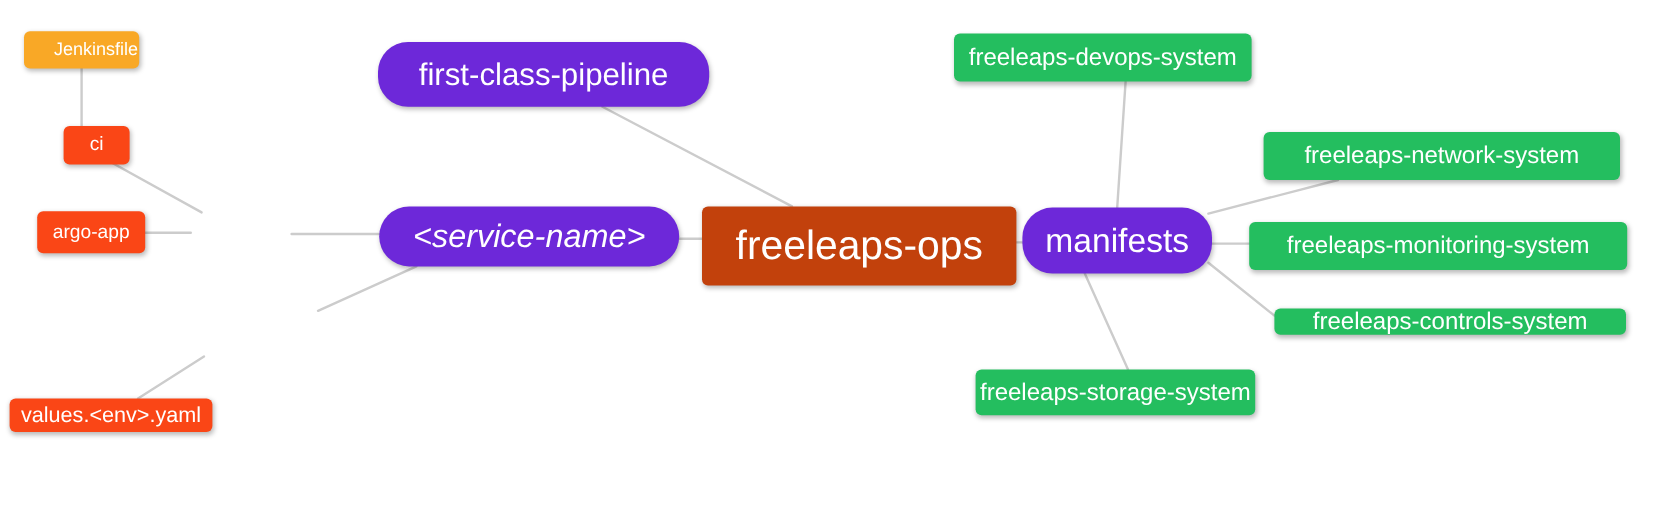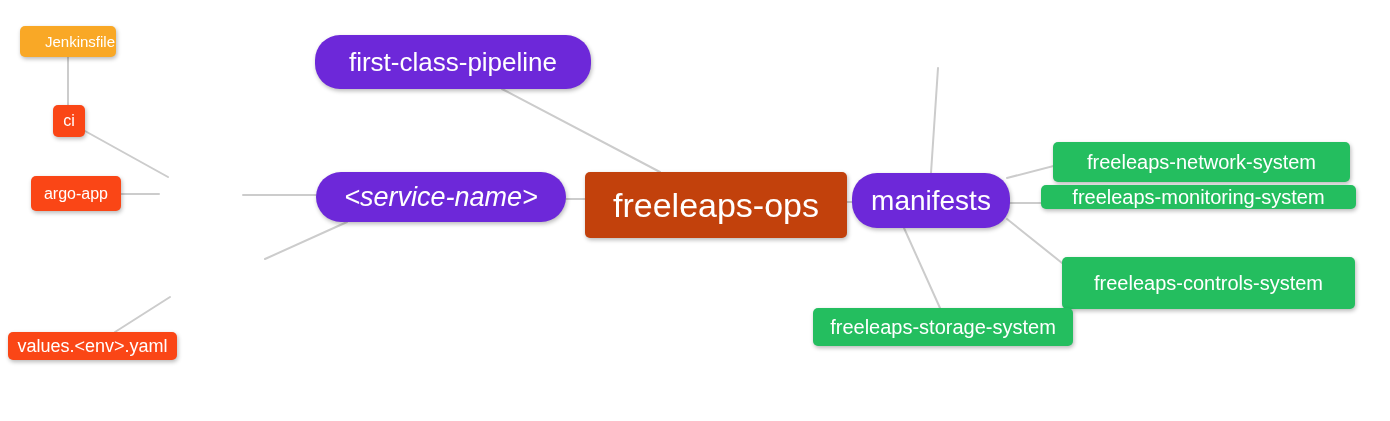--- a/index.html
+++ b/index.html
@@ -36,34 +36,34 @@
     box-sizing: border-box;
   }
   .blue   { background: #6d28d9; border-radius: 25px; }
   .green  { background: #24BE5F; }
   .orange { background: #F9A826; padding-left: 24px; }
   .red    { background: #FA4616; }
   .dark   { background: #c2410c; }
 
   
   #n-jenkinsfile { left: 20px;  top: 26px;  width: 96px;  height: 31px; font-size: 15px; }
-  #n-ci          { left: 53px;  top: 105px; width: 32px;  height: 32px; font-size: 16px; }
+  #n-ci          { left: 53px;  top: 105px; width: 55px;  height: 32px; font-size: 16px; }
   #n-argo        { left: 31px;  top: 176px; width: 90px;  height: 35px; font-size: 16px; }
   #n-env         { left: 159px; top: 175px; width: 84px;  height: 40px; font-size: 22px; }
   #n-helm        { left: 147px; top: 257px; width: 118px; height: 40px; font-size: 23px; }
   #n-values      { left: 8px;   top: 332px; width: 169px; height: 28px; font-size: 18px; }
   #n-pipeline    { left: 315px; top: 35px;  width: 276px; height: 54px; font-size: 26px; }
   #n-service     { left: 316px; top: 172px; width: 250px; height: 50px; font-size: 27px; font-style: italic; }
   #n-root        { left: 585px; top: 172px; width: 262px; height: 66px; font-size: 34px; }
   #n-manifests   { left: 852px; top: 173px; width: 158px; height: 55px; font-size: 28px; }
   #n-devops      { left: 795px; top: 28px;  width: 248px; height: 40px; font-size: 20px; }
-  #n-network     { left: 1053px; top: 110px; width: 297px; height: 40px; font-size: 20px; margin-top: 32px; }
-  #n-monitoring  { left: 1041px; top: 185px; width: 315px; height: 24px; font-size: 20px; }
-  #n-controls    { left: 1062px; top: 257px; width: 293px; height: 52px; font-size: 20px; }
-  #n-storage     { left: 813px; top: 308px; width: 260px; height: 38px; font-size: 20px; }
+  #n-network     { left: 1053px; top: 110px; width: 297px; height: 40px; font-size: 20px; }
+  #n-monitoring  { left: 1041px; top: 185px; width: 315px; height: 40px; font-size: 20px; }
+  #n-controls    { left: 1062px; top: 257px; width: 293px; height: 22px; font-size: 20px; }
+  #n-storage     { left: 813px; top: 308px; width: 233px; height: 38px; font-size: 20px; }
 </style>
 </head>
 <body>
 
 <div class="canvas">
 
   <svg class="edges" viewBox="0 0 1390 421" xmlns="http://www.w3.org/2000/svg">
     <g stroke="#CCCCCC" stroke-width="2" fill="none" stroke-linecap="round">
       <line x1="68" y1="57" x2="68" y2="105"></line>
       <line x1="85" y1="131" x2="168" y2="177"></line>
@@ -93,20 +93,21 @@
   <div class="node red" id="n-values">values.&lt;env&gt;.yaml</div>
 
   <div class="node blue" id="n-pipeline">first-class-pipeline</div>
 
   <div class="node blue" id="n-service">&lt;service-name&gt;</div>
 
   <div class="node dark" id="n-root">freeleaps-ops</div>
 
   <div class="node blue" id="n-manifests">manifests</div>
 
+  <div class="node green" id="n-devops">freeleaps-devops-system</div>
 
   <div class="node green" id="n-network">freeleaps-network-system</div>
 
   <div class="node green" id="n-monitoring">freeleaps-monitoring-system</div>
 
   <div class="node green" id="n-controls">freeleaps-controls-system</div>
 
   <div class="node green" id="n-storage">freeleaps-storage-system</div>
 
 </div>

